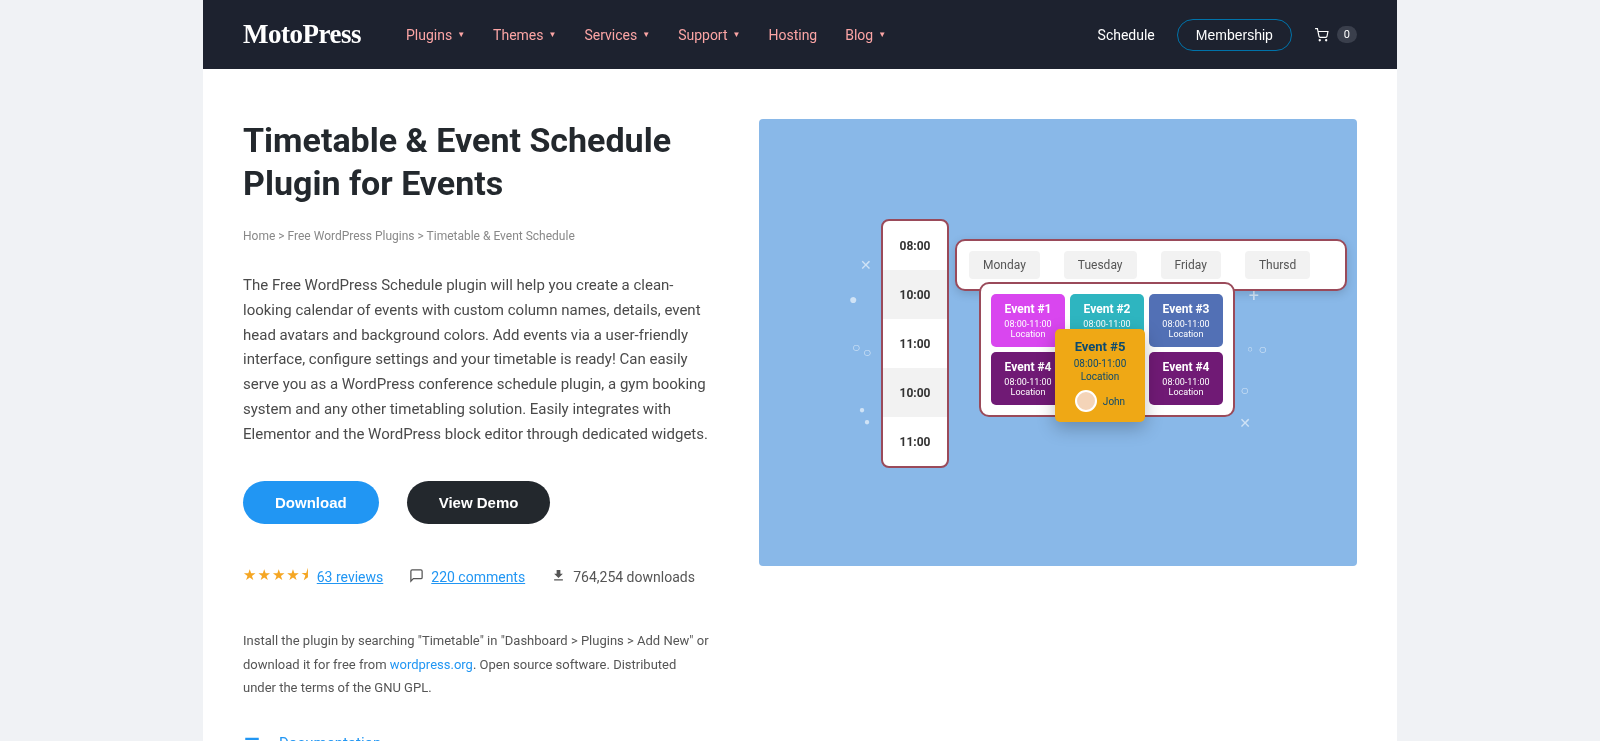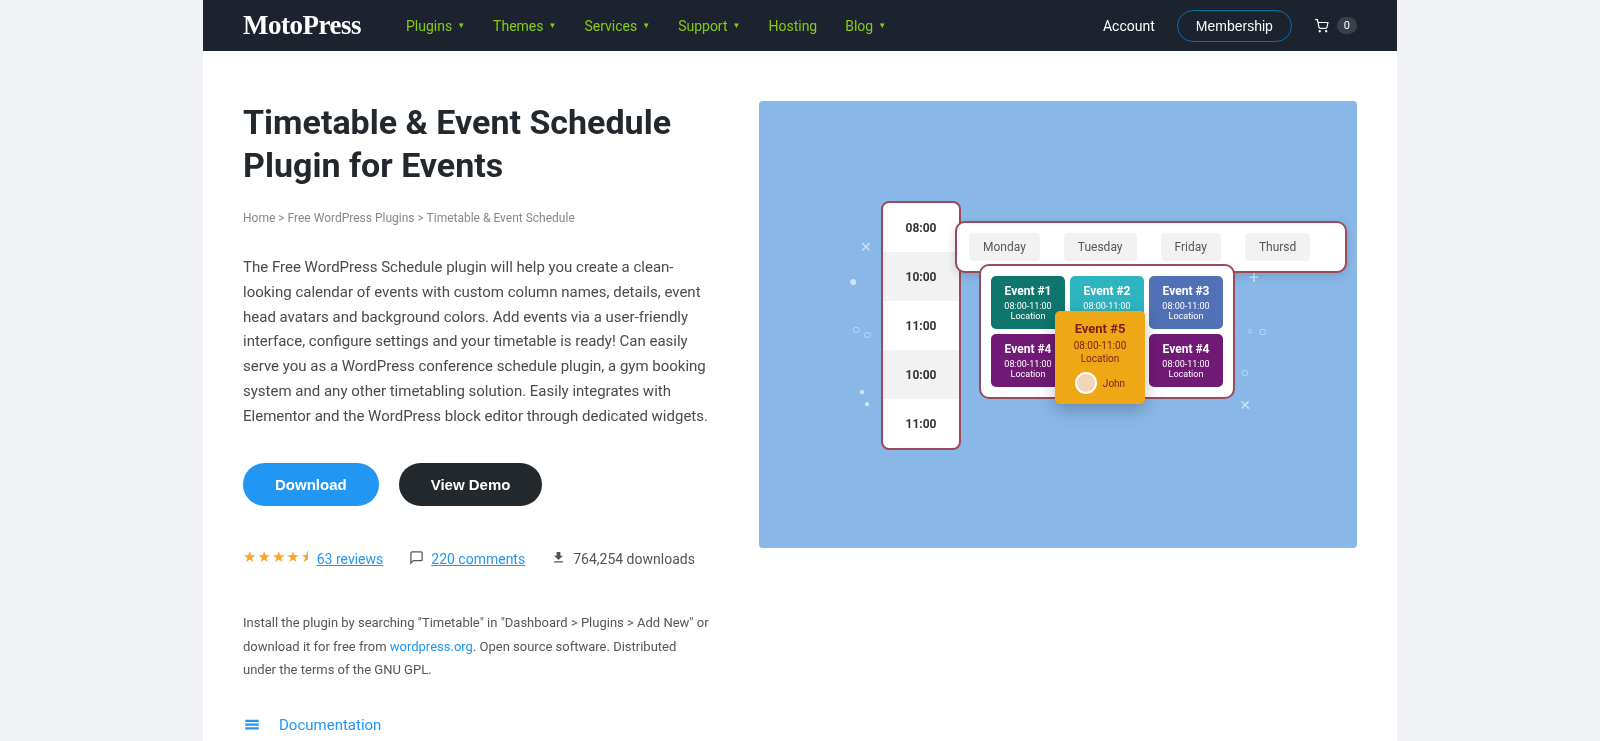--- a/index.html
+++ b/index.html
@@ -1,64 +1,64 @@
 <!DOCTYPE html>
 <html><head>
 <meta charset="utf-8">
 <style>
 * { margin: 0; padding: 0; box-sizing: border-box; }
 body { font-family: -apple-system, BlinkMacSystemFont, "Segoe UI", Roboto, Helvetica, Arial, sans-serif; background: #f0f2f5; color: #23282d; width: 1600px; }
 .outer { background: #f0f2f5; padding: 0 203px; }
-.header { background: #1d222f; height: 51px; display: flex; align-items: center; padding: 0 40px; }
+.header { background: #1d222f; height: 69px; display: flex; align-items: center; padding: 0 40px; }
 .logo { font-family: "Brush Script MT", cursive; color: #fff; font-size: 27px; font-weight: 700; margin-right: 45px; letter-spacing: -0.5px; }
 .nav { display: flex; gap: 28px; }
-.nav-item { color: #84cc16; font-size: 14px; text-decoration: none; display: flex; align-items: center; gap: 5px; cursor: pointer; }
+.nav-item { color: #fca5a5; font-size: 14px; text-decoration: none; display: flex; align-items: center; gap: 5px; cursor: pointer; }
 .chev { font-size: 8px; }
 .header-right { margin-left: auto; display: flex; align-items: center; gap: 22px; }
 .account-link { color: #fff; font-size: 14px; text-decoration: none; cursor: pointer; }
 .membership-btn { border: 1px solid #0073aa; color: #fff; font-size: 14px; padding: 7px 18px; border-radius: 18px; background: transparent; cursor: pointer; }
 .cart { display: flex; align-items: center; gap: 8px; color: #fff; cursor: pointer; }
 .cart-count { background: #3a3f4c; color: #fff; font-size: 11px; padding: 2px 7px; border-radius: 10px; }
 .main { background: #fff; display: flex; padding: 50px 40px 60px; gap: 50px; align-items: flex-start; }
 .left { flex: 1; max-width: 480px; }
 .title { font-size: 34px; font-weight: 700; color: #23282d; line-height: 1.25; margin-bottom: 25px; }
 .breadcrumb { font-size: 12px; color: #888; margin-bottom: 30px; }
 .breadcrumb a { color: #888; text-decoration: none; cursor: pointer; }
 .desc { font-size: 15px; line-height: 1.65; color: #4a4a4a; margin-bottom: 35px; }
-.buttons { display: flex; gap: 20px; margin-bottom: 40px; }
+.buttons { display: flex; gap: 28px; margin-bottom: 40px; }
 .btn-primary { background: #2196f3; color: #fff; border: none; padding: 13px 32px; border-radius: 25px; font-size: 15px; font-weight: 600; cursor: pointer; }
 .btn-secondary { background: #23282d; color: #fff; border: none; padding: 13px 32px; border-radius: 25px; font-size: 15px; font-weight: 600; cursor: pointer; }
 .stats { display: flex; align-items: center; gap: 26px; font-size: 14px; margin-bottom: 40px; flex-wrap: wrap; }
 .stars { color: #f5a623; letter-spacing: 1px; font-size: 15px; }
 .stat-link { color: #2196f3; text-decoration: underline; cursor: pointer; }
 .stat-group { display: flex; align-items: center; gap: 7px; }
 .stat-icon { color: #555; font-size: 14px; }
 .downloads { color: #555; }
 .install-note { font-size: 13px; color: #555; line-height: 1.8; margin-bottom: 35px; }
 .install-note a { color: #2196f3; text-decoration: none; cursor: pointer; }
 .doc-links { display: flex; flex-direction: column; gap: 22px; }
 .doc-link { display: flex; align-items: center; gap: 18px; color: #2196f3; font-size: 15px; cursor: pointer; }
 .doc-icon { width: 18px; height: 18px; fill: #2196f3; }
 .hero { flex: 0 0 598px; height: 447px; background: #89b8e8; border-radius: 4px; position: relative; overflow: hidden; }
-.time-col { position: absolute; left: 122px; top: 100px; width: 80px; background: #fff; border: 2px solid #9a4a5a; border-radius: 8px; overflow: hidden; }
+.time-col { position: absolute; left: 122px; top: 100px; width: 68px; background: #fff; border: 2px solid #9a4a5a; border-radius: 8px; overflow: hidden; }
 .time-slot { height: 49px; display: flex; align-items: center; justify-content: center; font-size: 12px; font-weight: 700; color: #333; }
 .time-slot:nth-child(even) { background: #f2f2f2; }
 .days-panel { position: absolute; left: 196px; top: 120px; right: 10px; background: #fff; border: 2px solid #9a4a5a; border-radius: 10px; padding: 10px 12px; box-shadow: 0 3px 10px rgba(0,0,0,0.15); overflow:hidden; }
 .days-row { display: flex; gap: 24px; }
 .day-pill { background: #f2f2f2; padding: 7px 14px; border-radius: 4px; font-size: 12px; color: #555; white-space: nowrap; }
 .events-grid { position: absolute; left: 220px; top: 163px; background: #fff; border: 2px solid #9a4a5a; border-radius: 10px; padding: 10px; display: grid; grid-template-columns: repeat(3, 74px); gap: 5px; }
 .event-card { border-radius: 5px; padding: 8px 6px; color: #fff; text-align: center; }
 .event-card .en { font-size: 12px; font-weight: 700; margin-bottom: 3px; }
 .event-card .et { font-size: 9px; }
 .event-card .el { font-size: 9px; }
-.e-purple { background: #0f766e; }
+.e-purple { background: #d946ef; }
 .e-cyan { background: #2eb5c0; }
 .e-blue { background: #5270b5; }
 .e-teal { background: #701a75; }
-.event-pop { position: absolute; left: 296px; top: 210px; width: 90px; background: #efa815; border-radius: 5px; padding: 10px 8px; color: #7f1d1d; text-align: center; box-shadow: 0 6px 18px rgba(0,0,0,0.25); }
+.event-pop { position: absolute; left: 296px; top: 210px; width: 90px; background: #efa815; border-radius: 5px; padding: 10px 8px; color: #0c4a6e; text-align: center; box-shadow: 0 6px 18px rgba(0,0,0,0.25); }
 .event-pop .en { font-size: 13px; font-weight: 700; margin-bottom: 4px; }
 .event-pop .et { font-size: 10px; margin-bottom: 2px; }
 .event-pop .el { font-size: 10px; margin-bottom: 8px; }
 .avatar-row { display: flex; align-items: center; justify-content: center; gap: 6px; }
 .avatar { width: 22px; height: 22px; border-radius: 50%; background: #f4d4b8; border: 2px solid #fff; }
 .av-name { font-size: 10px; }
 .deco { position: absolute; color: rgba(255,255,255,0.6); font-size: 14px; }
 </style>
 </head>
 <body>
@@ -68,21 +68,21 @@
     <div class="logo">MotoPress</div>
     <nav class="nav">
         <a class="nav-item">Plugins<span class="chev">▼</span></a>
         <a class="nav-item">Themes<span class="chev">▼</span></a>
         <a class="nav-item">Services<span class="chev">▼</span></a>
         <a class="nav-item">Support<span class="chev">▼</span></a>
         <a class="nav-item">Hosting</a>
         <a class="nav-item">Blog<span class="chev">▼</span></a>
       </nav>
     <div class="header-right">
-      <a class="account-link">Account</a>
+      <a class="account-link">Schedule</a>
       <button class="membership-btn">Membership</button>
       <div class="cart">
         <svg width="15" height="14" viewBox="0 0 24 24" fill="none" stroke="#fff" stroke-width="2">
             <circle cx="9" cy="21" r="1"></circle>
             <circle cx="20" cy="21" r="1"></circle>
             <path d="M1 1h4l2.7 13.4a2 2 0 0 0 2 1.6h9.7a2 2 0 0 0 2-1.6L23 6H6"></path>
           </svg>
         <span class="cart-count">0</span>
       </div>
     </div>

